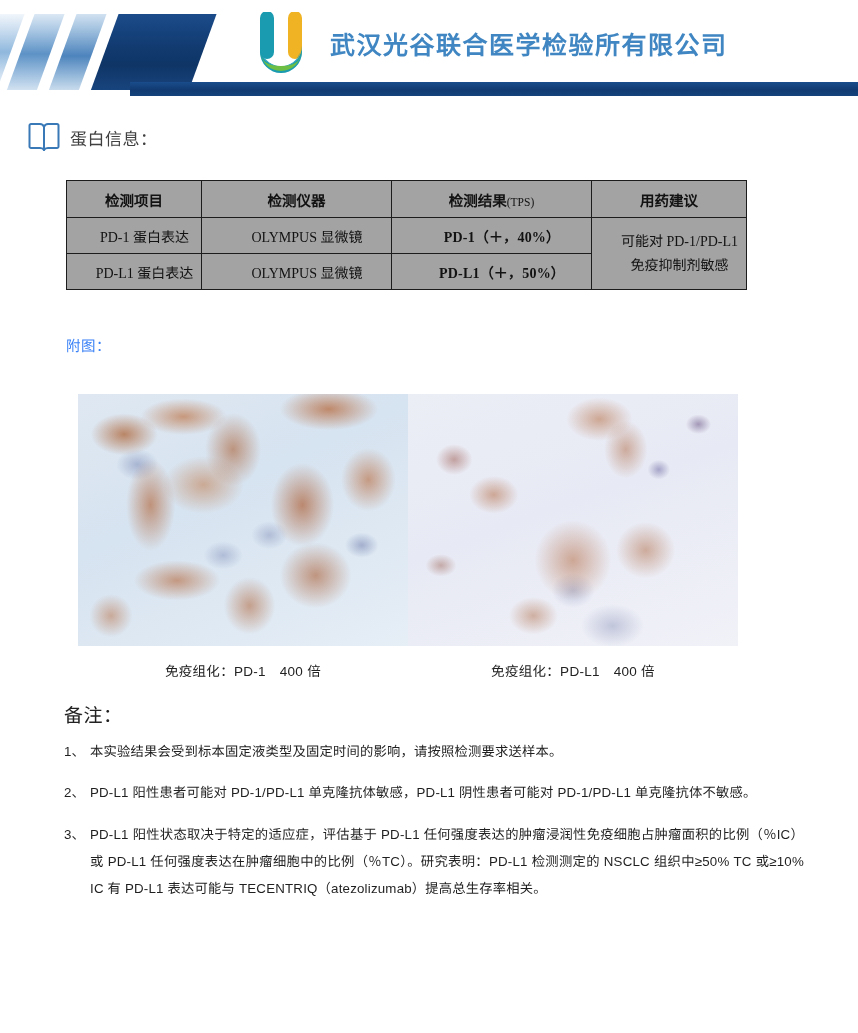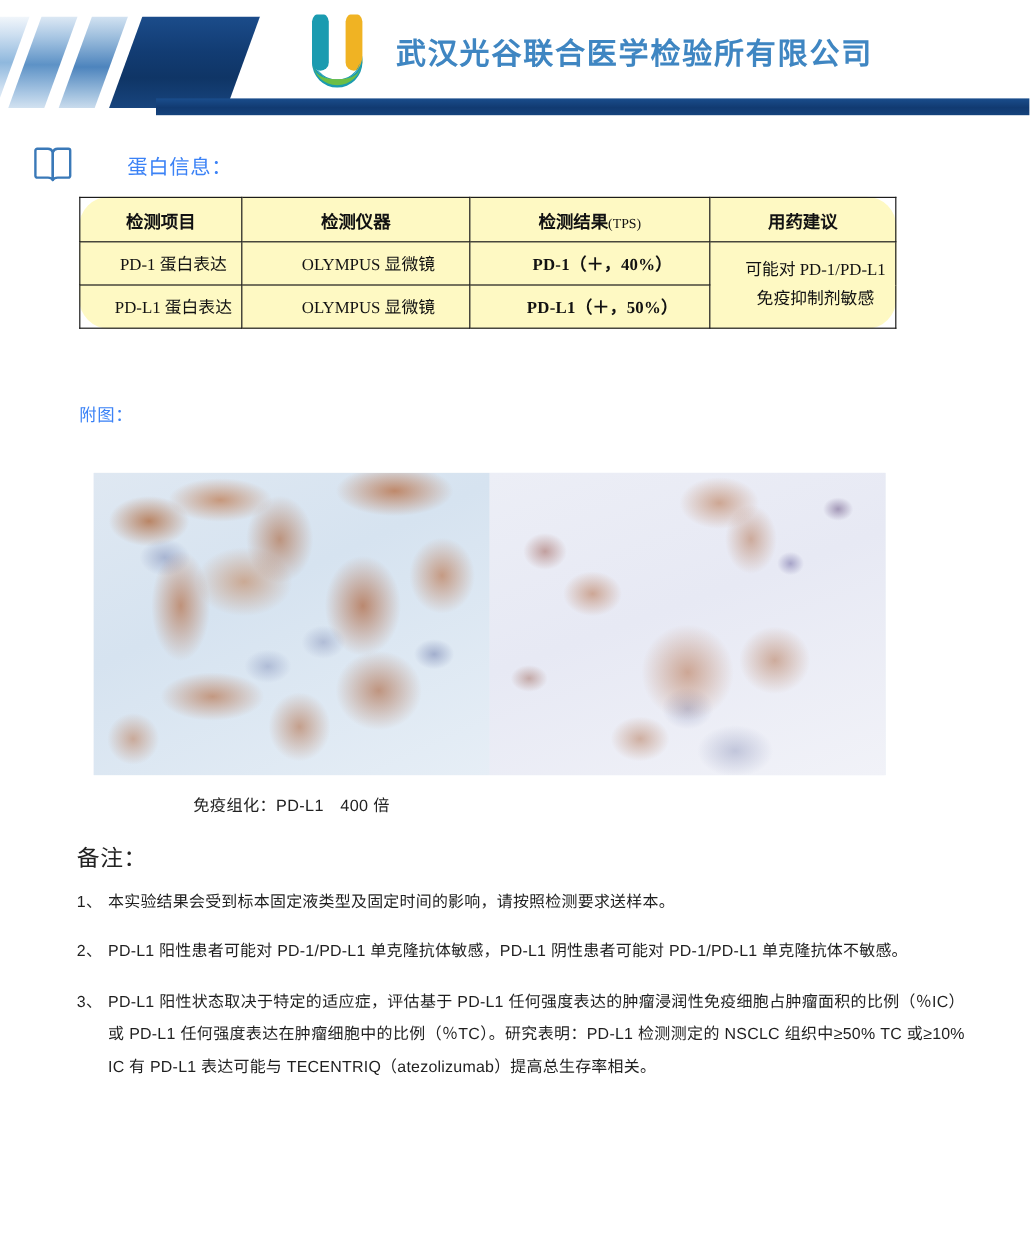--- a/index.html
+++ b/index.html
@@ -113,36 +113,34 @@
     align-items: center;
     gap: 10px;
   }
   .book-icon {
     width: 32px;
     height: 34px;
     flex: 0 0 auto;
   }
   .section-title {
     font-size: 17px;
-    color: #3b82f6;
+    color: #404040;
     letter-spacing: 0.5px;
     white-space: nowrap;
-    margin-left: 36px;
   }
 
   
   .info-table {
     position: absolute;
     left: 66px;
-    top: 164px;
+    top: 180px;
     width: 680px;
     border-collapse: collapse;
     table-layout: fixed;
-    background: #fef9c3;
-    border-radius: 25px;
+    background: #a3a3a3;
   }
   .info-table td, .info-table th {
     border: 1px solid #1c1c1c;
     text-align: center;
     vertical-align: middle;
     padding: 0 4px;
     font-size: 13.5px;
     color: #121212;
   }
   .info-table thead th {
@@ -361,20 +359,21 @@
 </table>
 
 <div class="figure-label">附图：</div>
 
 <div class="figure-wrap">
   <div class="micro micro-left"></div>
   <div class="micro micro-right"></div>
 </div>
 
 <div class="caption-row">
+  <div class="caption">免疫组化：PD-1　400 倍</div>
   <div class="caption">免疫组化：PD-L1　400 倍</div>
 </div>
 
 <div class="notes-title">备注：</div>
 
 <div class="notes">
   <div class="note">
     <span class="note-num">1、</span>
     <span class="note-body">本实验结果会受到标本固定液类型及固定时间的影响，请按照检测要求送样本。</span>
   </div>

